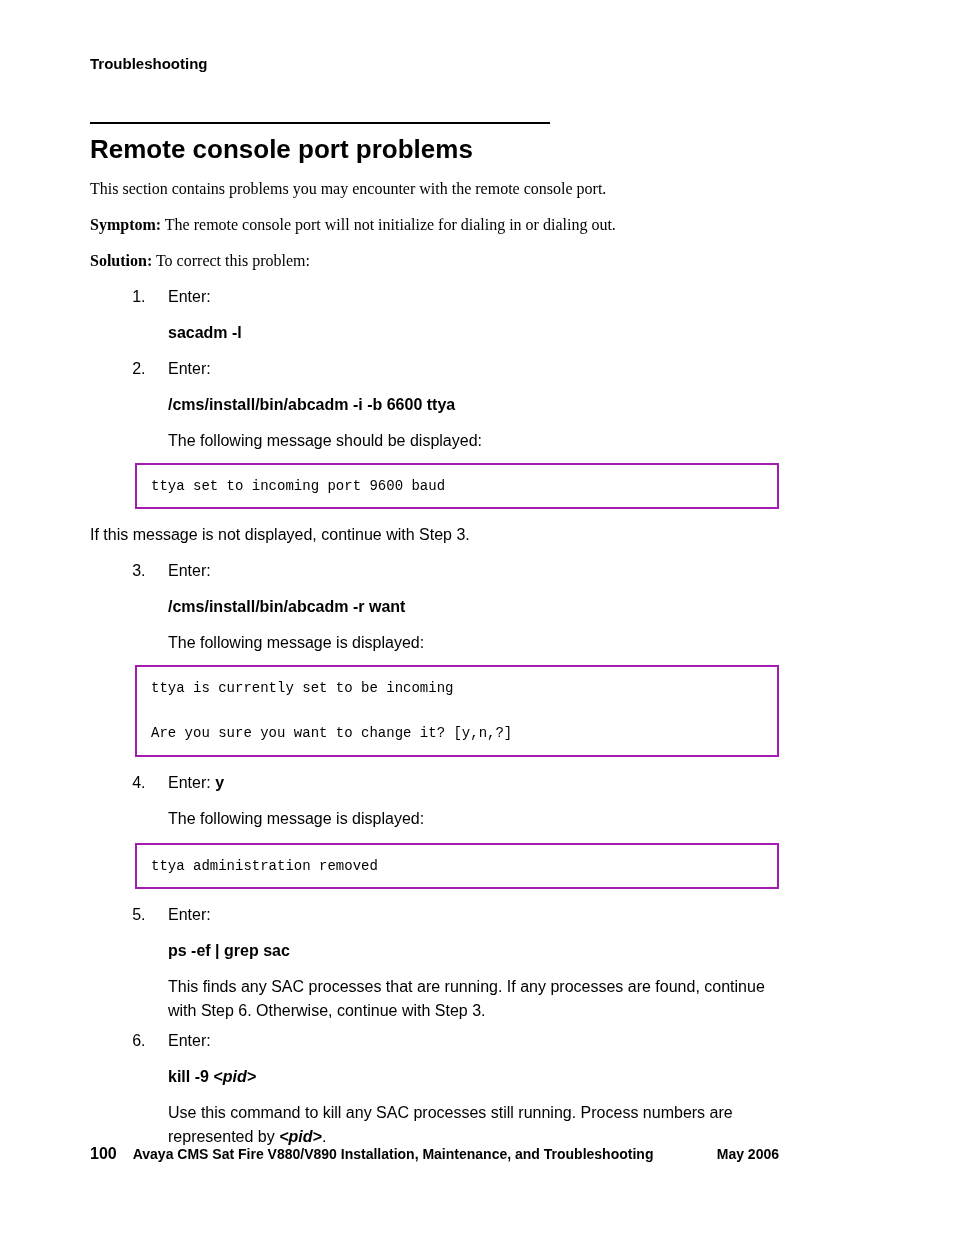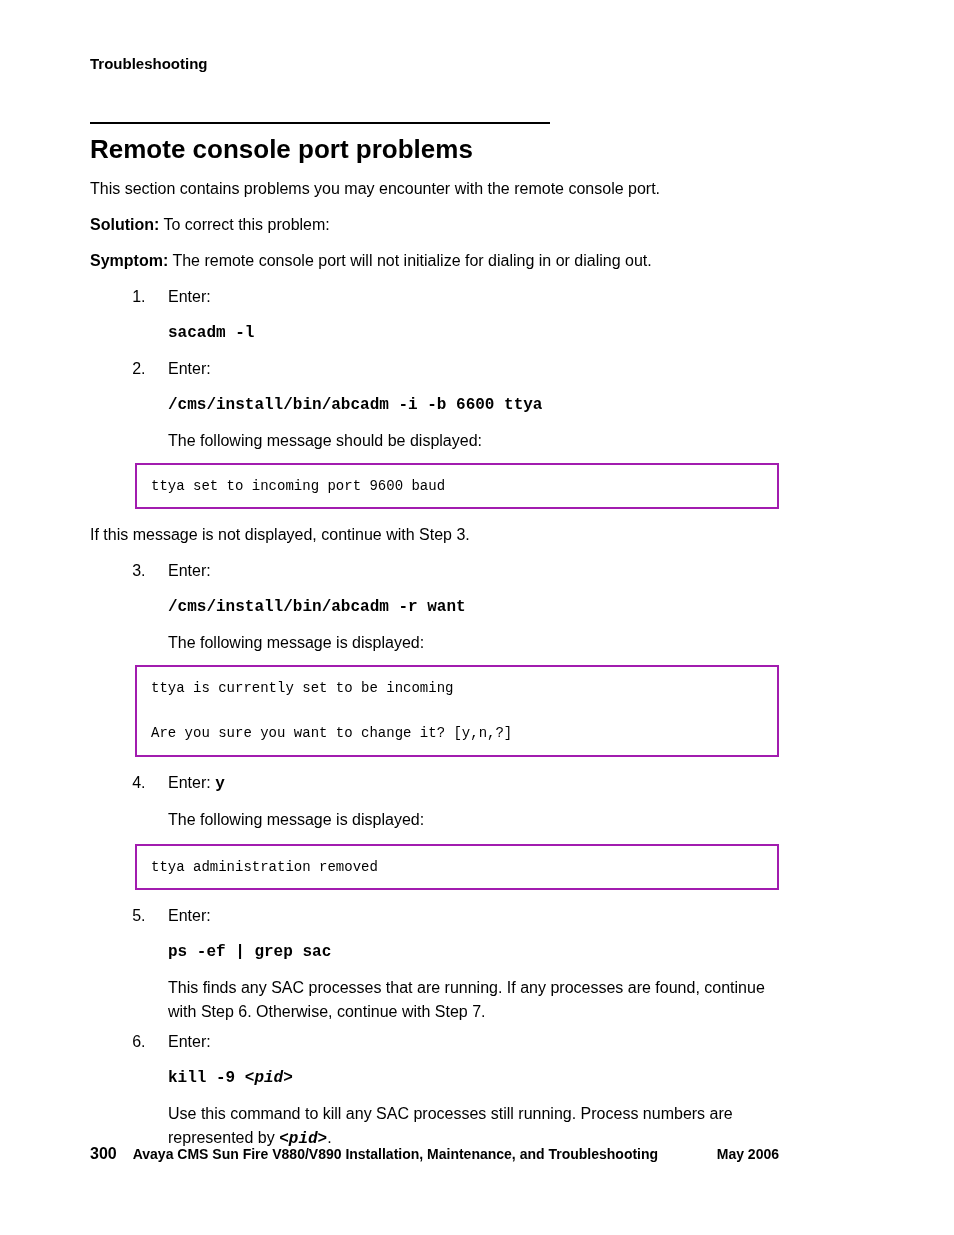--- a/index.html
+++ b/index.html
@@ -31,34 +31,34 @@
   }
   .section-rule {
     border-top: 2px solid #000;
     width: 460px;
     margin-bottom: 10px;
   }
   .body {
     font-size: 16px;
     line-height: 1.5;
   }
-  .indent1 { margin-left: 45px; }
+  .indent1 { margin-left: 45px; font-family: Liberation Serif, serif; }
   .indent2 { margin-left: 105px; }
   .para { margin: 12px 0; }
   ol.steps {
     margin: 10px 0 0 60px;
     padding: 0;
   }
   ol.steps > li {
     padding-left: 18px;
     margin-bottom: 6px;
   }
   .step-body { margin-left: 0; }
   .mono {
-    font-family: Liberation Mono, monospace;
+    font-family: Liberation Sans, sans-serif;
   }
   .bold { font-weight: bold; }
   .code-block {
     border: 2px solid #a21caf;
     font-family: "Courier New", Courier, monospace;
     font-size: 14px;
     padding: 10px 14px;
     margin: 10px 0 14px 45px;
     white-space: pre;
     line-height: 1.6;
@@ -85,25 +85,25 @@
   <div class="running-head">Troubleshooting</div>
 
   <div class="section-rule"></div>
   <h1 class="section-title">Remote console port problems</h1>
 
   <div class="body">
 
     <div class="para indent1">This section contains problems you may encounter with the remote console port.</div>
 
     <div class="para indent1">
-      <span class="bold">Solution:</span><span> To correct this problem:</span>
+      <span class="bold">Symptom:</span><span> The remote console port will not initialize for dialing in or dialing out.</span>
     </div>
 
     <div class="para indent1">
-      <span class="bold">Symptom:</span><span> The remote console port will not initialize for dialing in or dialing out.</span>
+      <span class="bold">Solution:</span><span> To correct this problem:</span>
     </div>
 
     <ol class="steps">
 
       <li>
         <div class="step-body">
           <div>Enter:</div>
           <div class="mono bold para">sacadm -l</div>
         </div>
       </li>
@@ -153,39 +153,39 @@
 
     <div class="code-block">ttya administration removed</div>
 
 
     <ol class="steps" start="5">
 
       <li>
         <div class="step-body">
           <div>Enter:</div>
           <div class="mono bold para">ps -ef | grep sac</div>
-          <div>This finds any SAC processes that are running. If any processes are found, continue with Step 6. Otherwise, continue with Step 7.</div>
+          <div>This finds any SAC processes that are running. If any processes are found, continue with Step 6. Otherwise, continue with Step 3.</div>
         </div>
       </li>
 
       <li>
         <div class="step-body">
           <div>Enter:</div>
           <div class="mono bold para">
             <span>kill -9 </span><span class="italic">&lt;pid&gt;</span>
           </div>
           <div>
             <span>Use this command to kill any SAC processes still running. Process numbers are represented by </span><span class="mono bold italic">&lt;pid&gt;</span><span>.</span>
           </div>
         </div>
       </li>
 
     </ol>
 
   </div>
 
   <div class="footer">
-    <span class="pageno">300</span>
-    <span class="title">Avaya CMS Sun Fire V880/V890 Installation, Maintenance, and Troubleshooting</span>
+    <span class="pageno">100</span>
+    <span class="title">Avaya CMS Sat Fire V880/V890 Installation, Maintenance, and Troubleshooting</span>
     <span class="date">May 2006</span>
   </div>
 
 </div>
 
 </body></html>

